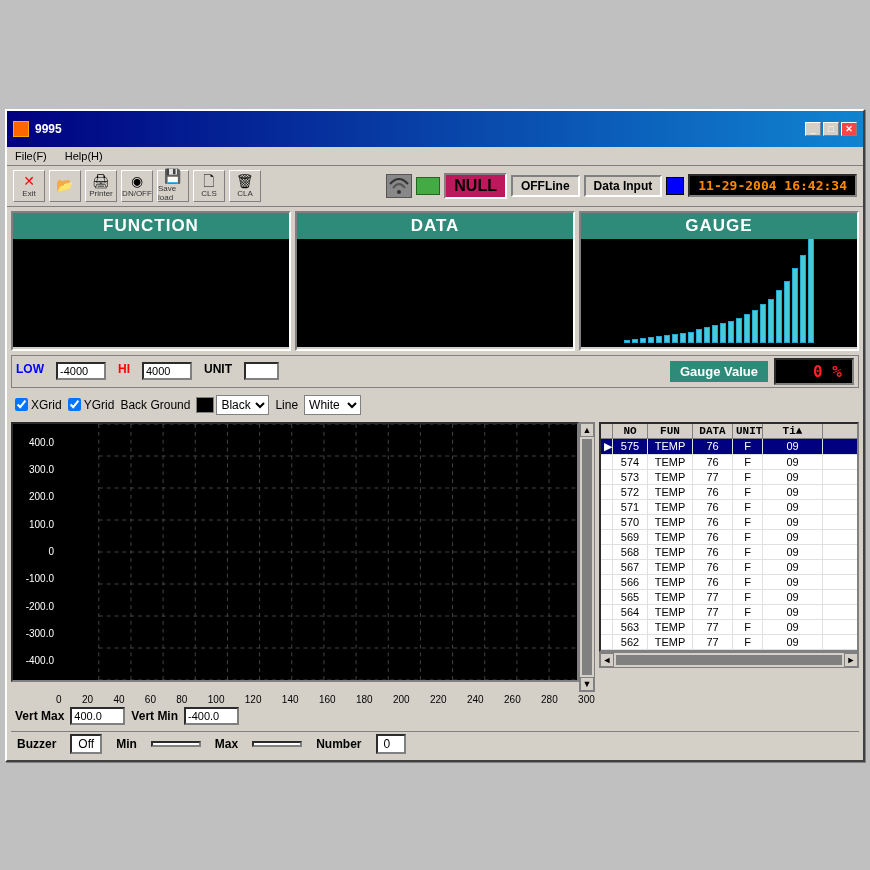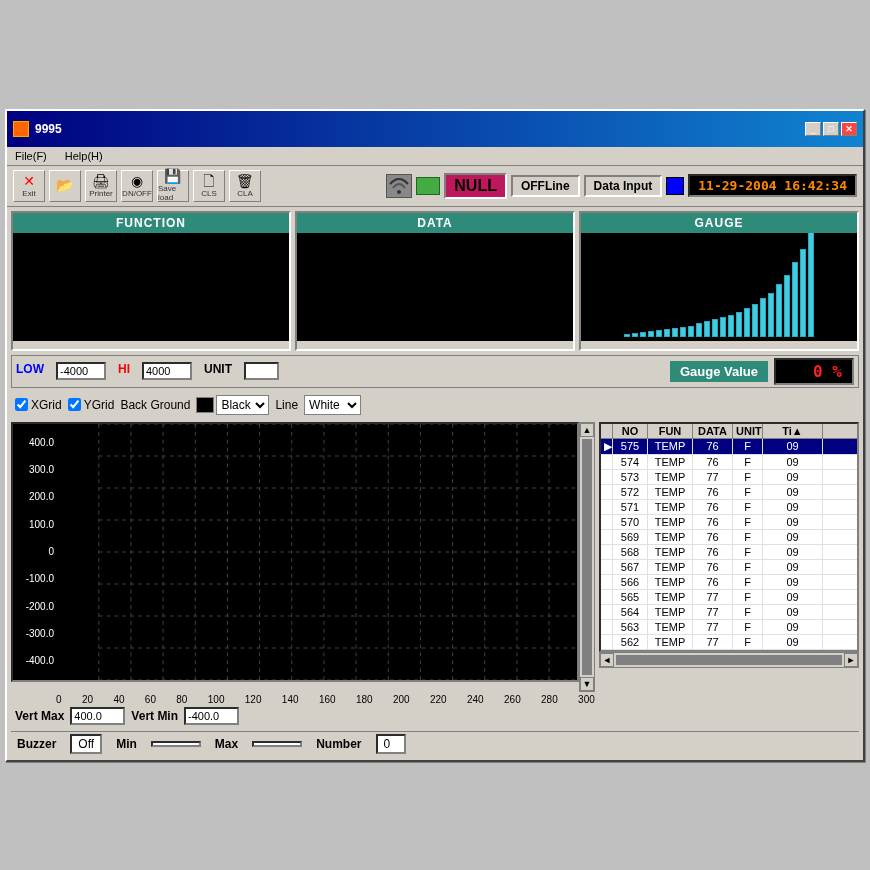--- a/index.html
+++ b/index.html
@@ -188,21 +188,21 @@
       border-top-color: #808080;
       border-left-color: #808080;
       border-bottom-color: #fff;
       border-right-color: #fff;
     }
     .panel-header {
       background: #2e8b7a;
       color: white;
       text-align: center;
       padding: 3px;
-      font-size: 12px;
+      font-size: 17px;
       font-weight: bold;
       letter-spacing: 1px;
     }
     .panel-body {
       background: #000;
       flex: 1;
       height: calc(100% - 28px);
     }
     .gauge-panel {
       flex: 1;
@@ -405,20 +405,21 @@
       overflow: hidden;
       display: flex;
       flex-direction: column;
     }
     .table-header {
       display: flex;
       background: #d4d0c8;
       border-bottom: 1px solid #808080;
       font-weight: bold;
       font-size: 11px;
+      font-family: Liberation Mono, monospace;
     }
     .th {
       border-right: 1px solid #808080;
       padding: 1px 3px;
       text-align: center;
       flex-shrink: 0;
     }
     .table-body {
       overflow-y: auto;
       flex: 1;

